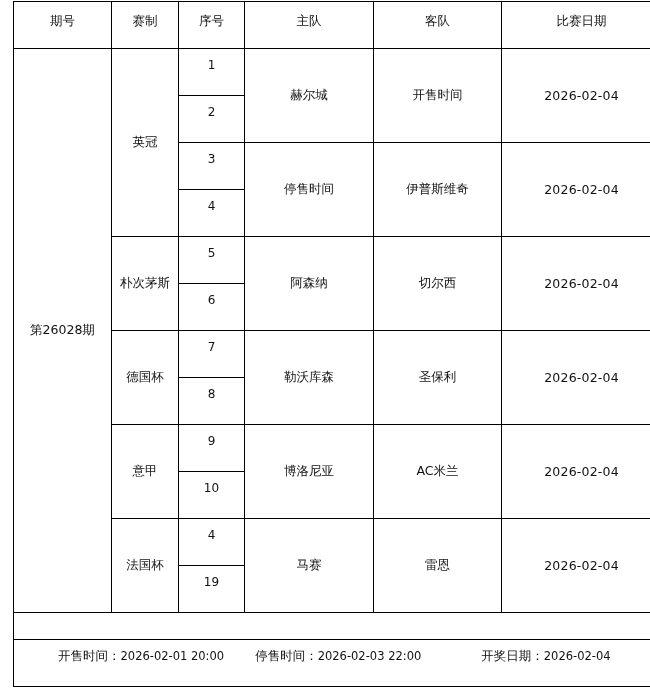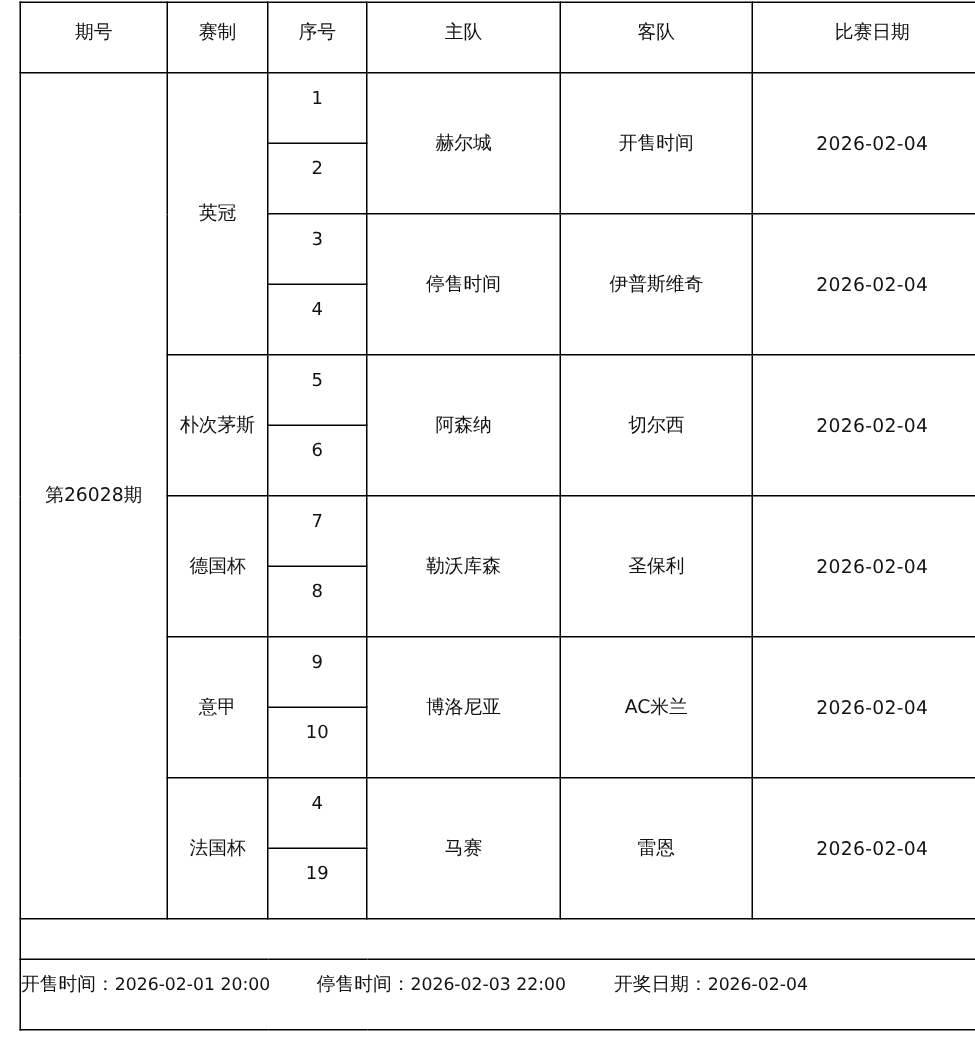--- a/index.html
+++ b/index.html
@@ -15,23 +15,23 @@
   td.mid { vertical-align: middle; }
   td.seq { vertical-align: top; height: 46px; }
   td.seq span { display: block; padding-top: 9px; font-size: 12px; }
   td.date { font-size: 11.5px; letter-spacing: 0.2px; }
   td.blank { height: 26px; }
   td.footer { height: 46px; vertical-align: top; text-align: left; }
   .footer-row { display: flex; padding-top: 8px; font-size: 12.5px; }
   .footer-item { white-space: nowrap; }
   .footer-item .lbl { font-size: 12.5px; }
   .footer-item .val { font-size: 11.5px; }
-  .fi1 { }
+  .fi1 { margin-left: 44px; }
   .fi2 { margin-left: 31px; }
-  .fi3 { margin-left: 32px; }
+  .fi3 { margin-left: 60px; }
 </style>
 </head>
 <body>
 
 <div class="sheet">
 <table class="grid">
   <colgroup>
     <col style="width:98px">
         <col style="width:67px">
         <col style="width:66px">

